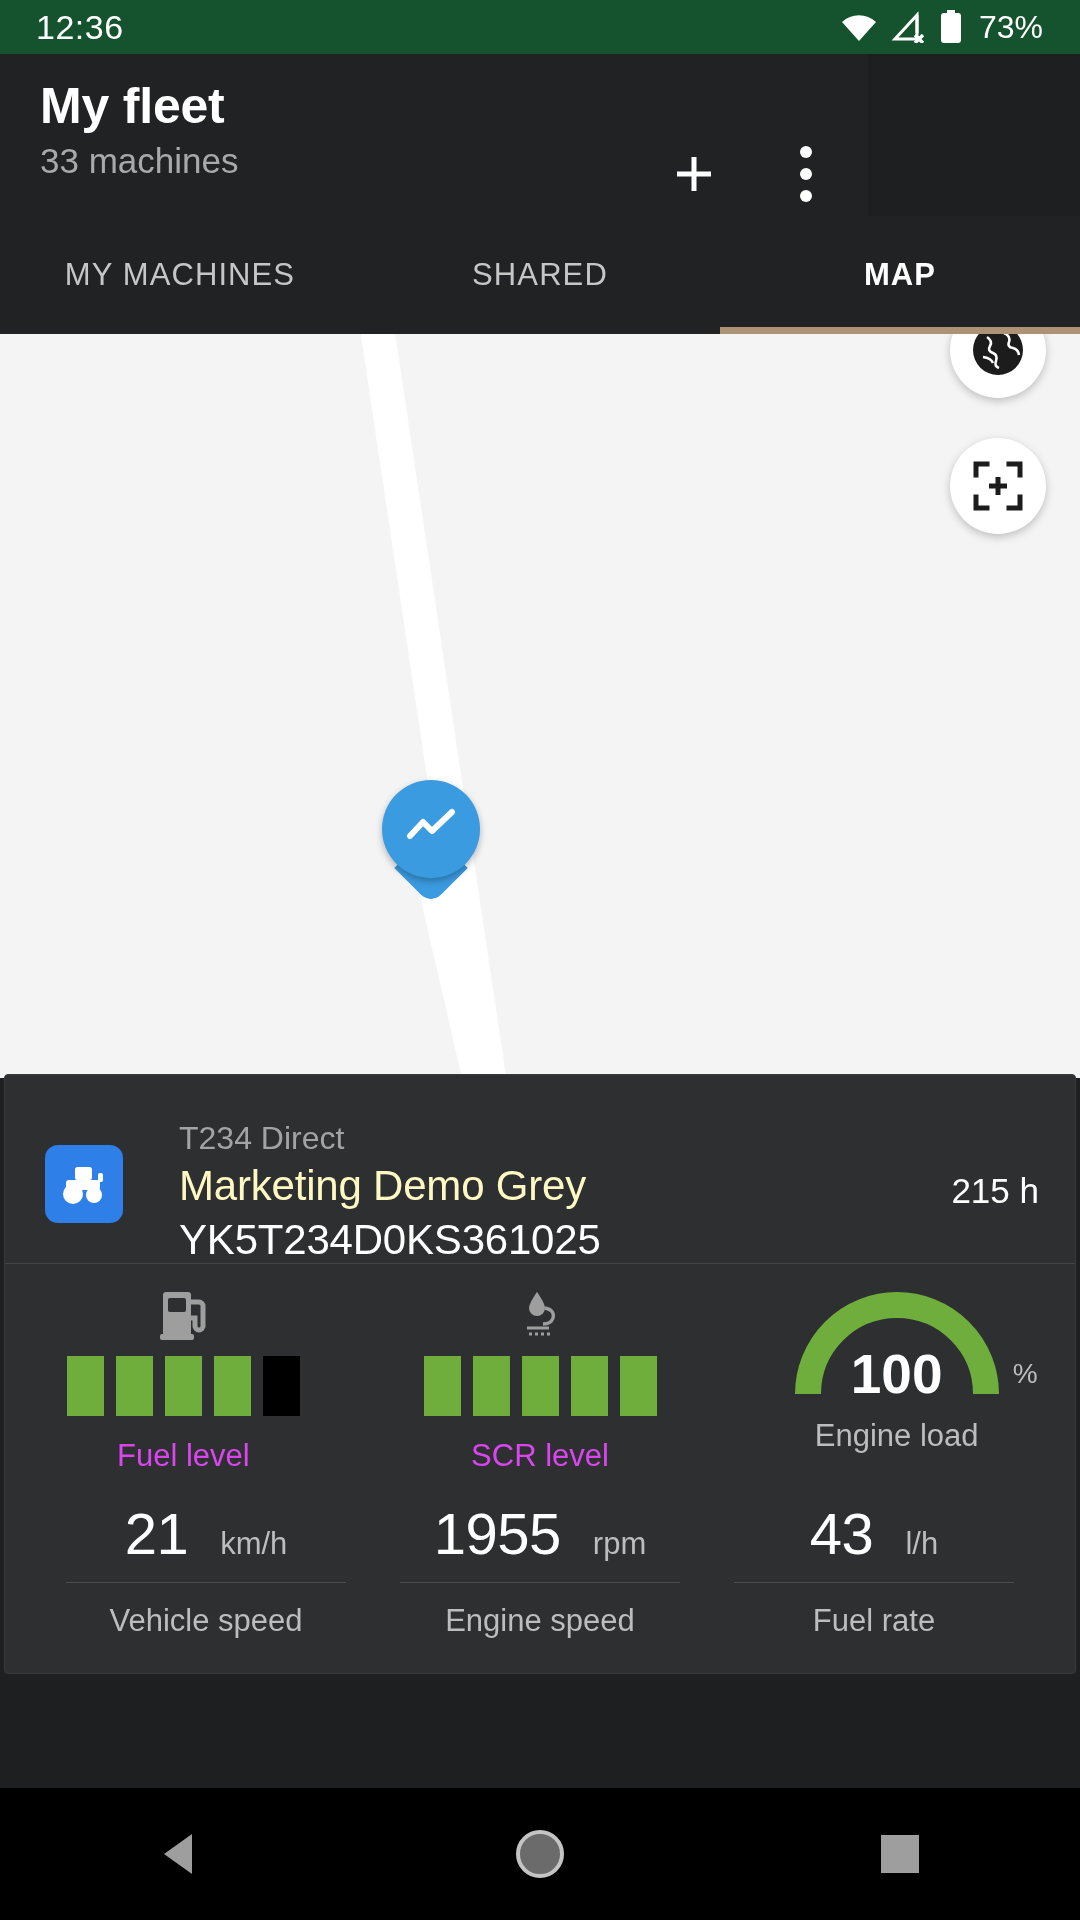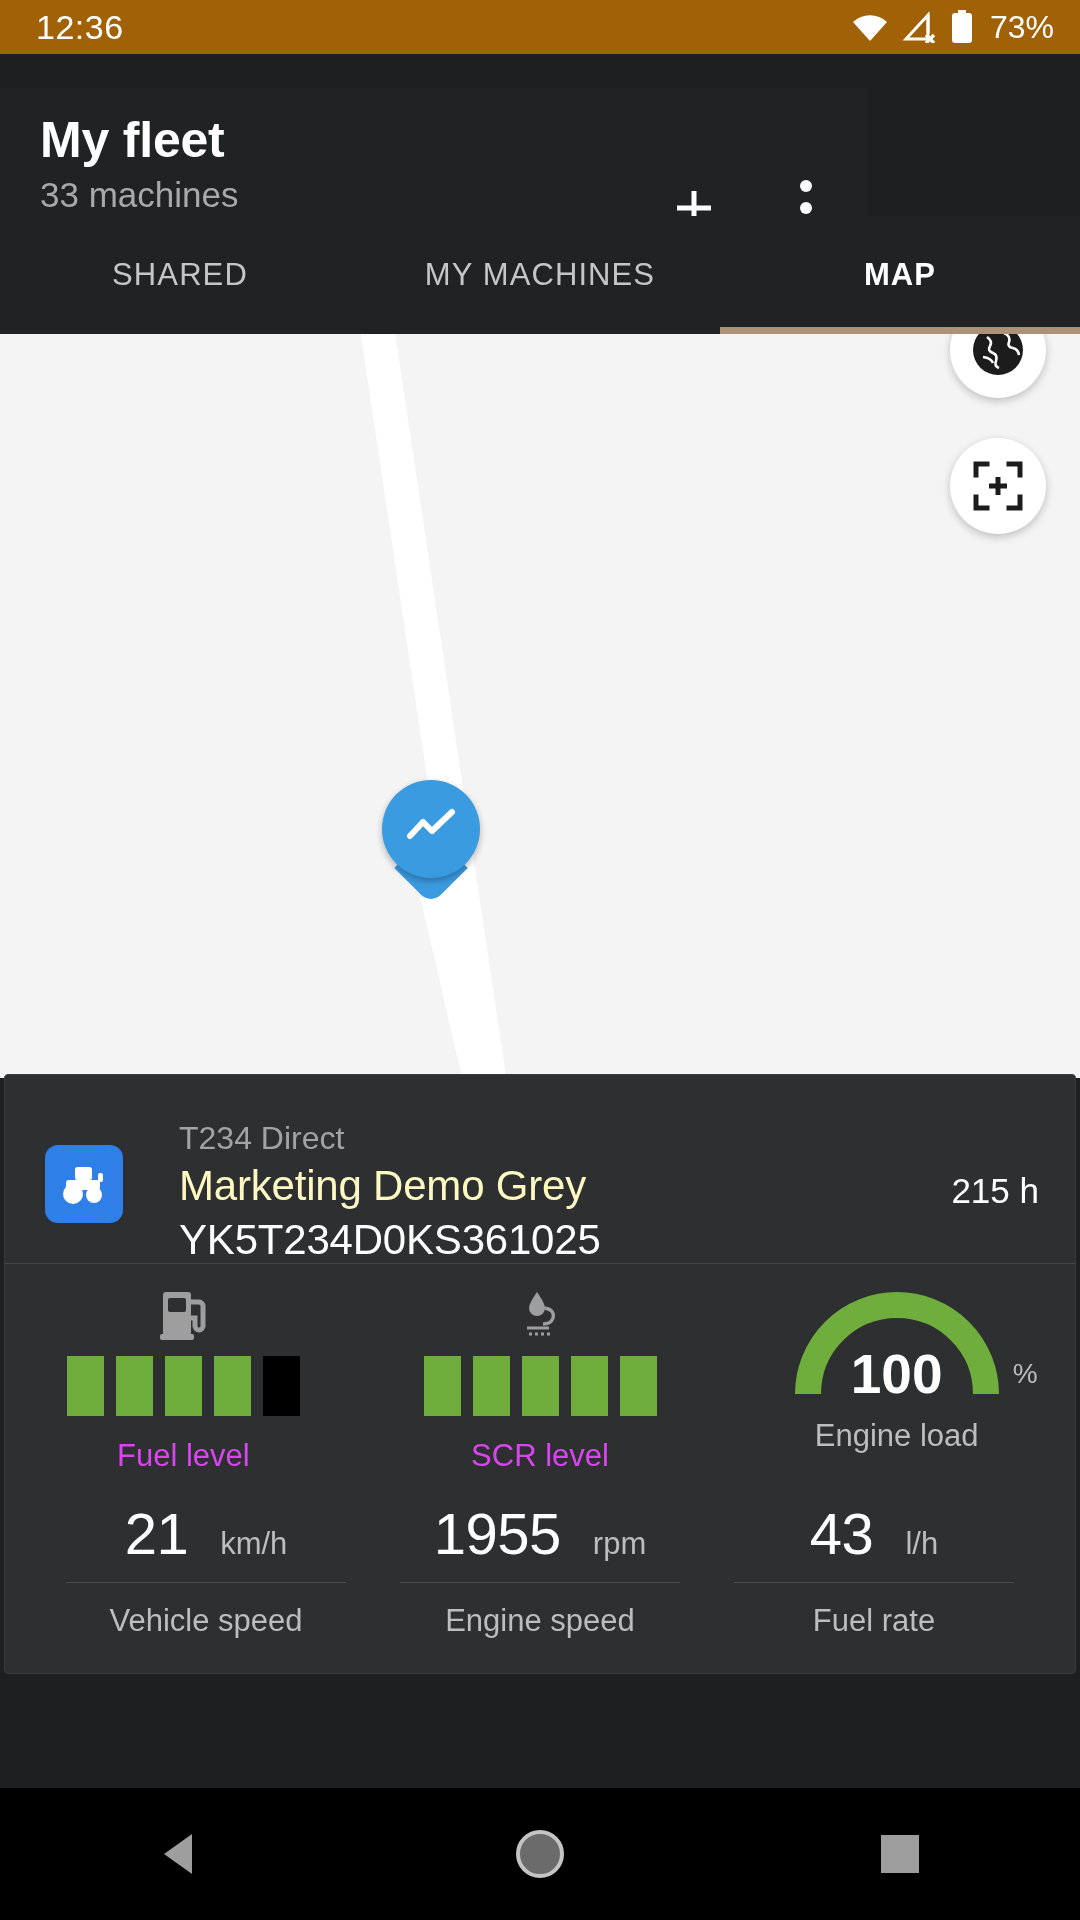--- a/index.html
+++ b/index.html
@@ -7,32 +7,32 @@
     width:1080px; height:1920px;
     background:#000;
     font-family:"Liberation Sans", sans-serif;
     overflow:hidden;
   }
   #app { position:relative; width:1080px; height:1920px; background:#1e1f20; }
 
   
   .statusbar {
     position:absolute; top:0; left:0; width:1080px; height:54px;
-    background:#a16207; display:flex; align-items:center;
-    padding:0 26px 0 36px;
+    background:#14532d; display:flex; align-items:center;
+    padding:0 37px 0 36px;
   }
   .status-time { color:#fff; font-size:34px; letter-spacing:.5px; }
   .status-right { margin-left:auto; display:flex; align-items:center; gap:13px; }
   .status-right svg { display:block; }
   .battery-pct { color:#fff; font-size:32px; margin-left:4px; }
 
   
   .appbar {
     position:absolute; top:54px; left:0; width:868px; height:162px;
-    background:#212223; padding:22px 34px 0 40px;margin-top:34px;
+    background:#212223; padding:22px 34px 0 40px;
   }
   .appbar-title { color:#ffffff; font-size:50px; font-weight:700; letter-spacing:-0.2px; line-height:60px; }
   .appbar-sub { color:#a9a9a9; font-size:35px; line-height:46px; margin-top:2px; }
   .appbar-actions { position:absolute; top:88px; right:30px; display:flex; align-items:center; gap:48px; }
   .icon-btn { width:64px; height:64px; display:flex; align-items:center; justify-content:center; cursor:pointer; }
 
   
   .tabs {
     position:absolute; top:216px; left:0; width:1080px; height:118px;
     background:#212223; display:flex;
@@ -181,22 +181,22 @@
         <svg width="14" height="58" viewBox="0 0 14 58">
           <circle cx="7" cy="7" r="6" fill="#fff"></circle>
           <circle cx="7" cy="29" r="6" fill="#fff"></circle>
           <circle cx="7" cy="51" r="6" fill="#fff"></circle>
         </svg>
       </div>
     </div>
   </div>
 
   <div class="tabs">
+    <div class="tab">MY MACHINES</div>
     <div class="tab">SHARED</div>
-    <div class="tab">MY MACHINES</div>
     <div class="tab active">MAP</div>
   </div>
 
   <div class="map">
     <div class="road"></div>
     <div class="road2"></div>
 
     <div class="pin">
       <div class="pin-tail"></div>
       <div class="pin-body"></div>

